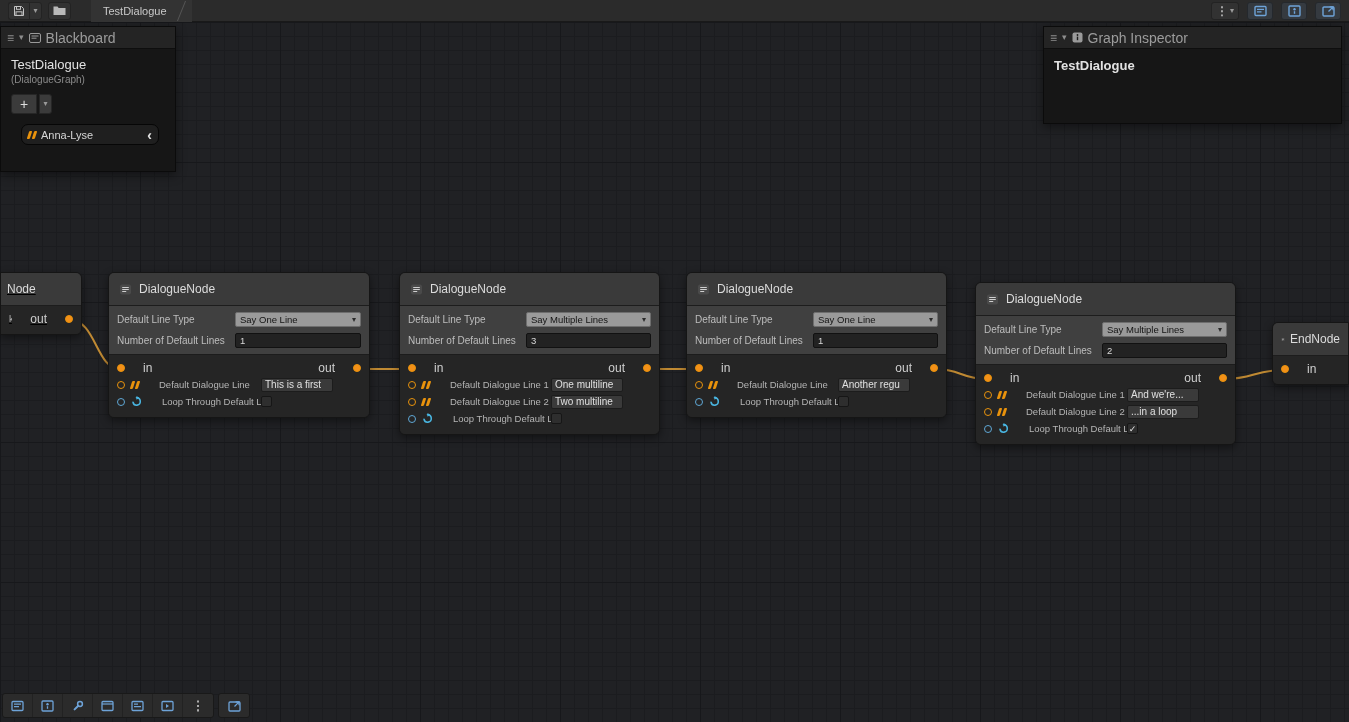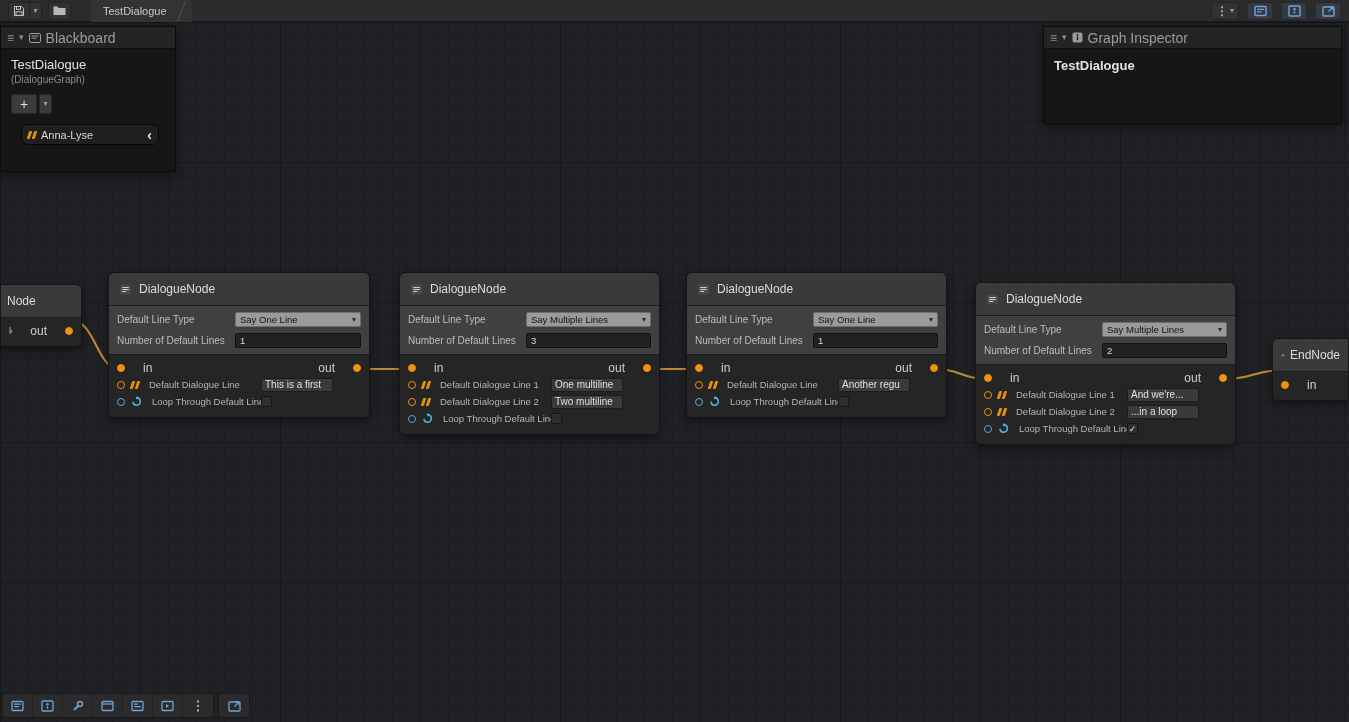--- a/index.html
+++ b/index.html
@@ -85,21 +85,21 @@
   .dropdown span.val { flex:1; color:#141414; font-size:9.5px; white-space:nowrap; overflow:hidden; }
   .dd-caret { color:#2b2b2b; font-size:8px; line-height:1; }
   .numfield { flex:1; height:15px; background:#222222; border:1px solid #111111; border-radius:2px;
     color:#d8d8d8; font-size:9.5px; padding:1px 4px; cursor:text; }
   .node-ports { background:#252525; padding:4px 0 7px 0; }
   .port-row { height:17px; display:flex; align-items:center; padding:0 8px; }
   .dot { width:8px; height:8px; border-radius:50%; border:1.5px solid #e8920c; flex:none; cursor:crosshair; }
   .dot.connected { background:#f39019; }
   .dot.blue { border-color:#5fa7d5; }
   .port-label { color:#cfcfcf; font-size:12px; margin:0 18px; white-space:nowrap; }
-  .row-label { color:#b5b5b5; font-size:9.5px; margin-left:10px; white-space:nowrap; overflow:hidden; }
+  .row-label { color:#b5b5b5; font-size:9.5px; margin-left:20px; white-space:nowrap; overflow:hidden; }
   .spacer { flex:1; }
   .row-end { width:72px; flex:none; display:flex; align-items:center; margin-right:28px; }
   .textfield { width:72px; height:14px; background:#3a3a3a; border:1px solid #1c1c1c; border-radius:2px;
     color:#e0e0e0; font-size:10px; padding:0 3px; white-space:nowrap; overflow:hidden; cursor:text; }
   .checkbox { width:11px; height:11px; background:#2e2e2e; border:1px solid #161616; border-radius:2px;
     color:#e6e6e6; font-size:9px; line-height:10px; text-align:center; cursor:pointer; }
   .icon-gap { margin-left:6px; display:flex; align-items:center; flex:none; }
 
   
   .wires { position:absolute; left:0; top:0; z-index:1; pointer-events:none; }
@@ -169,21 +169,21 @@
   </div>
 
   <svg class="wires" width="1349" height="722">
     <path class="wire" d="M70 320 C96 320 96 369 120 369"></path>
     <path class="wire" d="M358 369 C385 369 385 369 411 369"></path>
     <path class="wire" d="M648 369 C673 369 673 369 698 369"></path>
     <path class="wire" d="M935 369 C961 369 961 379 987 379"></path>
     <path class="wire" d="M1224 379 C1254 379 1254 370 1284 370"></path>
   </svg>
 
-  <div class="node" style="left:0; top:284px; width:82px; border-radius:0 6px 6px 0;">
+  <div class="node" style="left:0; top:272px; width:82px; border-radius:0 6px 6px 0;text-decoration:underline;">
     <div class="node-title" style="padding:0 6px;">
       <span class="node-title-text">Node</span>
     </div>
     <div class="node-ports">
       <div class="port-row">
         <span class="row-label" style="margin-left:0;">kerName</span>
         <span class="spacer"></span>
         <span class="port-label">out</span>
         <span class="dot connected"></span>
       </div>
@@ -439,21 +439,21 @@
         </span>
         <span class="row-label">Loop Through Default Lines?</span>
         <span class="spacer"></span>
         <div class="row-end">
             <div class="checkbox">✓</div>
           </div>
       </div>
     </div>
   </div>
 
-  <div class="node" style="left:1272px; top:338px; width:77px; border-radius:6px 0 0 6px;">
+  <div class="node" style="left:1272px; top:322px; width:77px; border-radius:6px 0 0 6px;">
     <div class="node-title" style="padding:0 8px; gap:5px;">
       <svg width="13" height="13" viewBox="0 0 13 13">
         <rect x="1" y="1.5" width="11" height="10" rx="2" fill="#4a4a4a"></rect>
         <path d="M3.2 4.5 h6.6 M3.2 6.5 h6.6 M3.2 8.5 h4" stroke="#cfcfcf" stroke-width="1.1"></path>
       </svg>
       <span class="node-title-text">EndNode</span>
     </div>
     <div class="node-ports">
       <div class="port-row">
         <span class="dot connected"></span>

